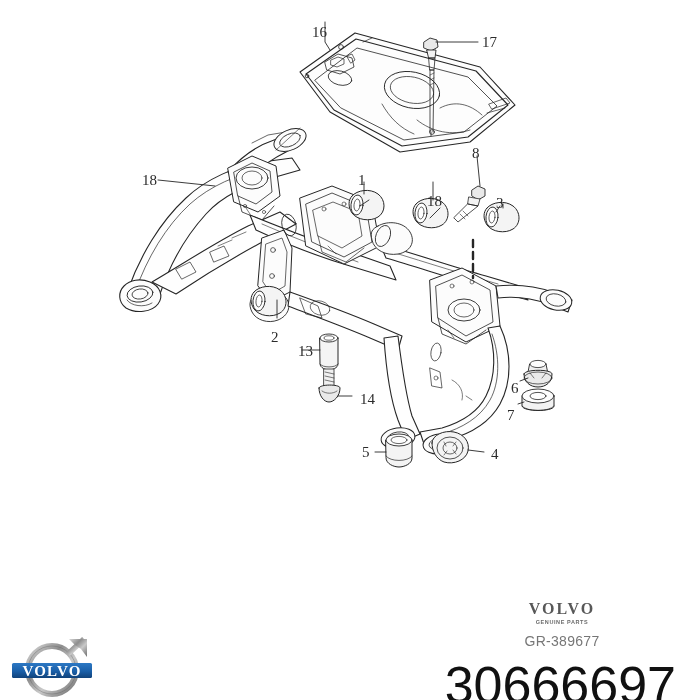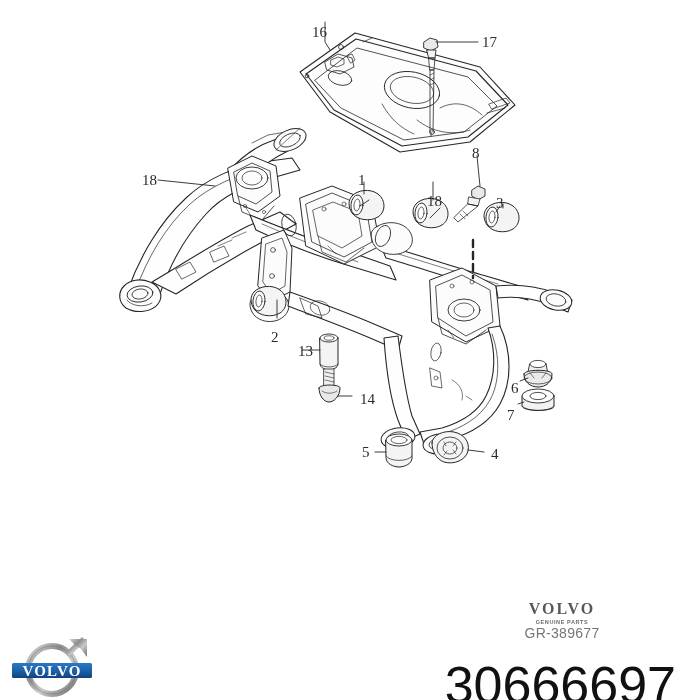--- a/index.html
+++ b/index.html
@@ -55,21 +55,21 @@
     font-weight: bold;
     font-size: 5.5px;
     letter-spacing: .6px;
     color: #5d5d5d;
     margin-top: 1px;
   }
   #wm-code {
     font-family: "Liberation Sans", sans-serif;
     font-size: 14px;
     color: #6b6b6b;
-    margin-top: 0;
+    margin-top: 8px;
     letter-spacing: .3px;
   }
   
   #volvo-logo {
     position: absolute;
     left: 6px;
     top: 636px;
     width: 100px;
     height: 62px;
   }

